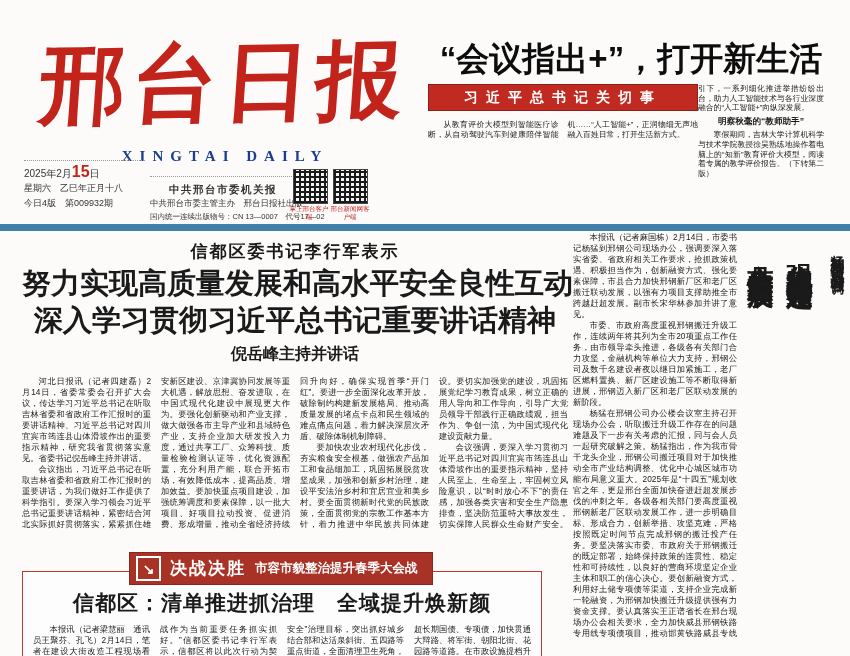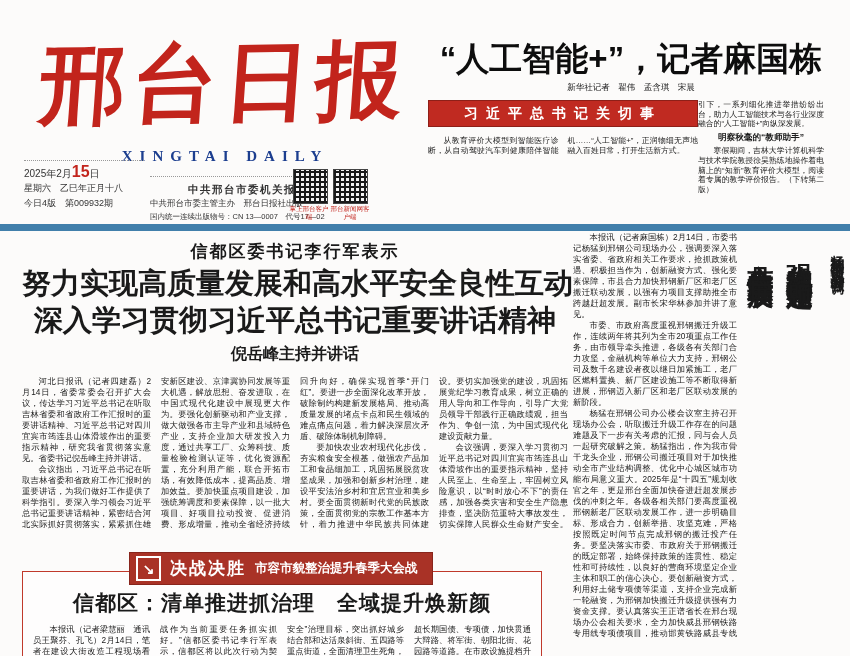--- a/index.html
+++ b/index.html
@@ -11,21 +11,21 @@
          font-size:86px;line-height:104px;letter-spacing:6px;
          transform:skewX(-5deg) rotate(-1deg);white-space:nowrap;}
   .brand-en{position:absolute;left:92px;top:148px;width:266px;text-align:center;
             font-family:"Liberation Serif",serif;font-weight:bold;font-size:15px;
             letter-spacing:7px;color:#1c3e8f;white-space:nowrap;}
   .date-block{position:absolute;left:24px;top:160px;width:120px;border-top:1px dotted #999;
               padding-top:3px;font-size:9px;line-height:15px;color:#333;white-space:nowrap;}
   .date-line{font-size:10px;}
   .date-day{color:#c2241c;font-size:16px;font-weight:bold;}
   .org-block{position:absolute;left:150px;top:176px;width:146px;border-top:1px dotted #999;
-             padding-top:5px;text-align:right;color:#333;white-space:nowrap;}
+             padding-top:5px;text-align:center;color:#333;white-space:nowrap;}
   .org1{font-size:10.5px;font-weight:bold;letter-spacing:1.5px;line-height:15px;}
   .org2{font-size:8.5px;line-height:13px;}
   .org3{font-size:7.5px;line-height:13px;}
   .qr{position:absolute;top:169px;width:33px;height:33px;border:1px solid #444;
       background-image:repeating-linear-gradient(0deg,#1a1a1a 0 2px,transparent 2px 5px),
                        repeating-linear-gradient(90deg,#1a1a1a 0 2px,#f4f4f4 2px 5px);}
   .qr1{left:293px}.qr2{left:333px}
   .qr-cap{position:absolute;top:205px;width:40px;text-align:center;font-size:6.5px;
           color:#c2241c;line-height:8px;}
   .qr-cap1{left:289px}.qr-cap2{left:330px}
@@ -103,22 +103,21 @@
       <div class="org3">国内统一连续出版物号：CN 13—0007　代号17—02</div>
     </div>
 
     <div class="qr qr1"></div>
     <div class="qr qr2"></div>
     <div class="qr-cap qr-cap1">掌上邢台客户端</div>
     <div class="qr-cap qr-cap2">邢台新闻网客户端</div>
   </div>
 
   <div class="ai">
-    <div class="ai-head">“人工智能+”，记者麻国栋</div>
-    <div class="ai-byline">新华社记者　翟伟　孟含琪　宋晨</div>
+    <div class="ai-head">“会议指出+”，打开新生活</div>
     <div class="ai-cols">
       <div class="ai-left">
         <div class="ai-banner">习近平总书记关切事</div>
         <div class="ai-left-text">
           <p class="para">从教育评价大模型到智能医疗诊断，从自动驾驶汽车到健康陪伴智能机……“人工智能+”，正润物细无声地融入百姓日常，打开生活新方式。</p>
 
         </div>
       </div>
       <div class="ai-right">
         <p style="margin:0;">引下，一系列细化推进举措纷纷出台，助力人工智能技术与各行业深度融合的“人工智能+”向纵深发展。</p>

